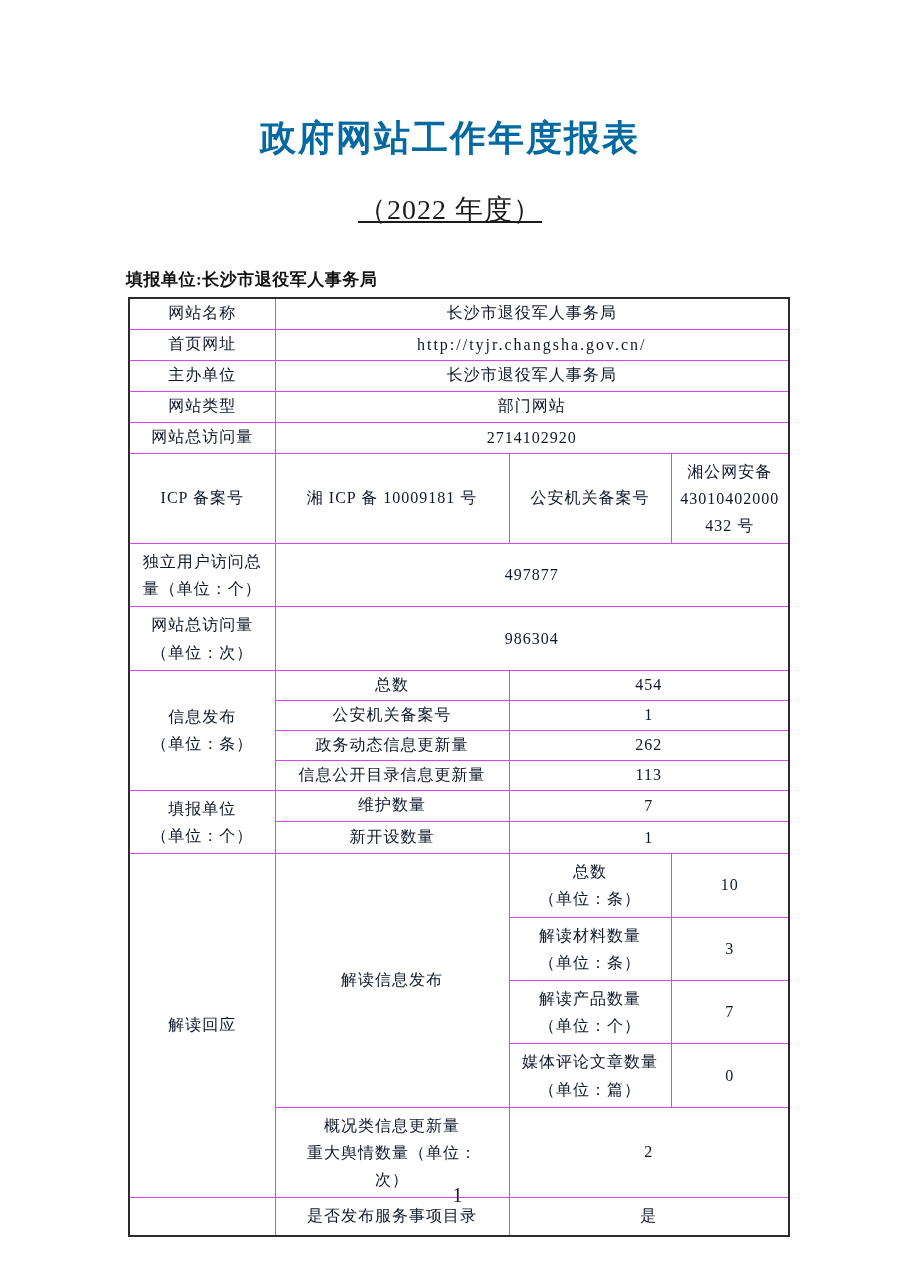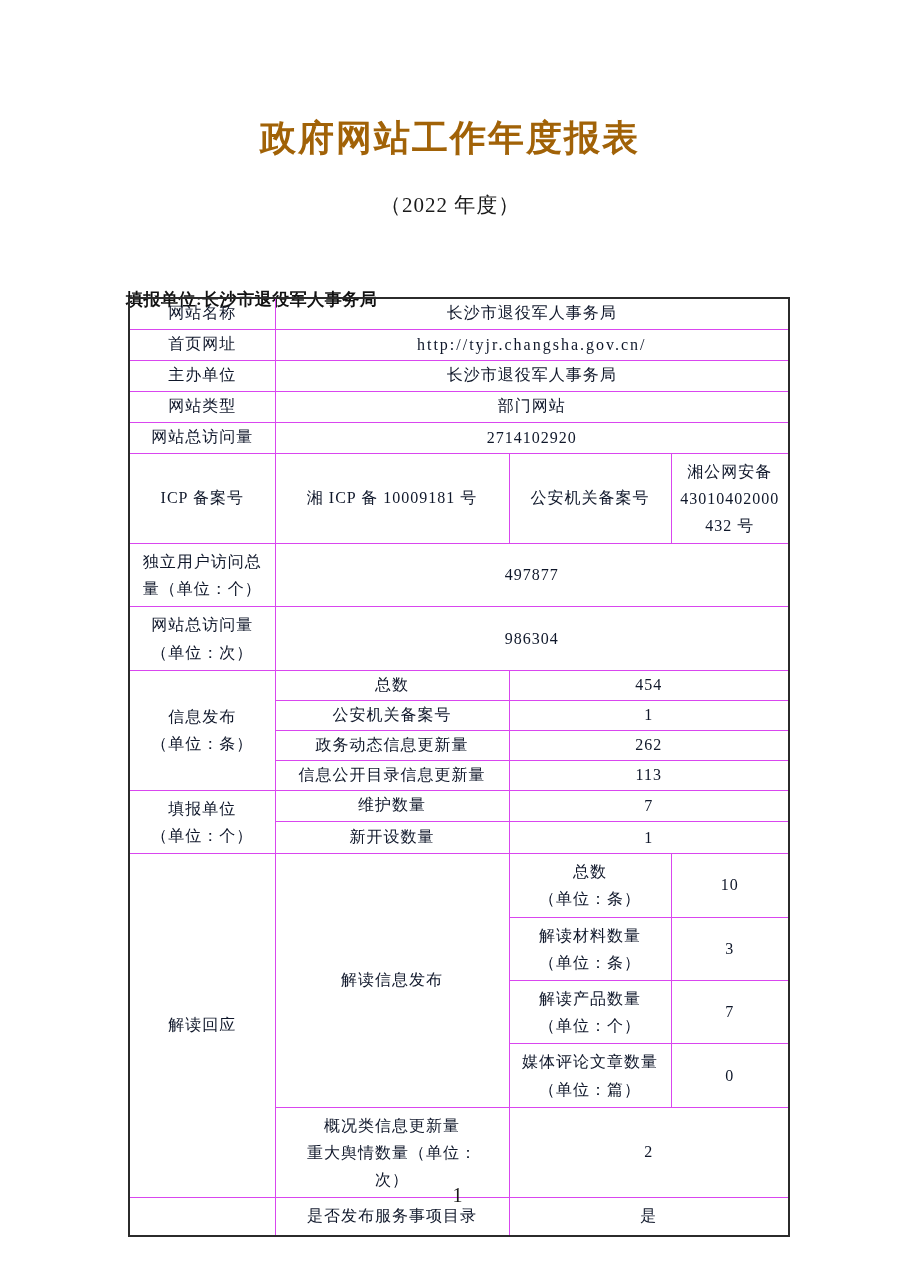--- a/index.html
+++ b/index.html
@@ -16,38 +16,38 @@
     overflow: hidden;
   }
   .doc-title {
     position: absolute;
     top: 114px; left: 0; width: 900px;
     text-align: center;
     font-family: "Liberation Sans", "DejaVu Sans", sans-serif;
     font-weight: bold;
     font-size: 36px;
     letter-spacing: 2px;
-    color: #a16207;
+    color: #0369a1;
   }
   .doc-subtitle {
     position: absolute;
     top: 191px; left: 0; width: 900px;
     text-align: center;
-    font-size: 21px;
+    font-size: 28px;
     letter-spacing: 1px;
     color: #1a1a1a;
+    text-decoration: underline;
   }
   .reporting-unit {
     position: absolute;
     top: 268px; left: 126px;
     font-size: 17px;
     font-weight: bold;
     letter-spacing: 0.5px;
     color: #111;
-    margin-top: 20px;
   }
   table.report {
     position: absolute;
     top: 297px; left: 128px;
     width: 660px;
     border-collapse: collapse;
     table-layout: fixed;
     border: 2px solid #2b2b2b;
   }
   table.report td {

